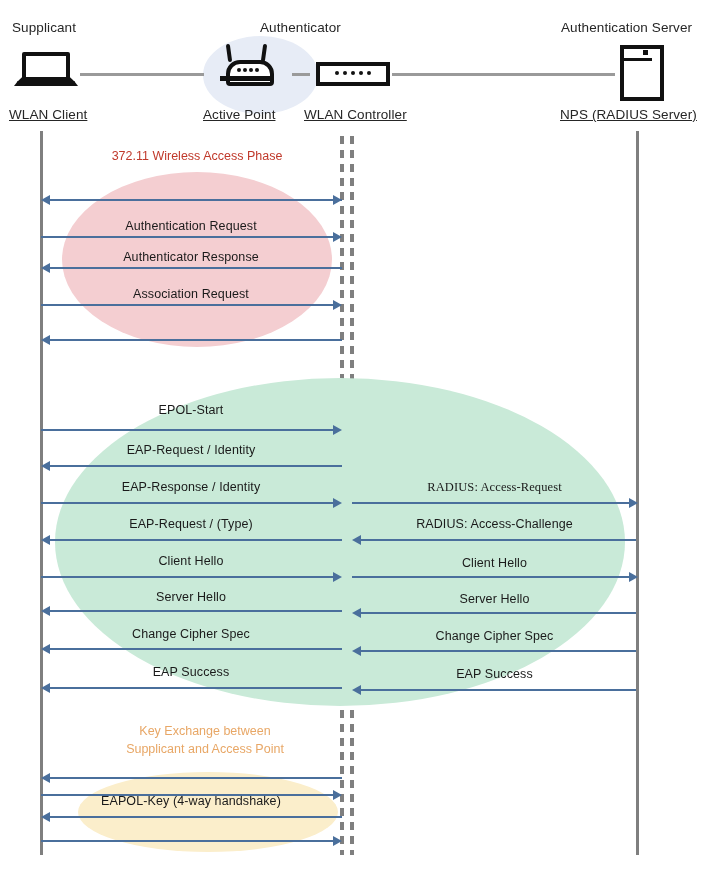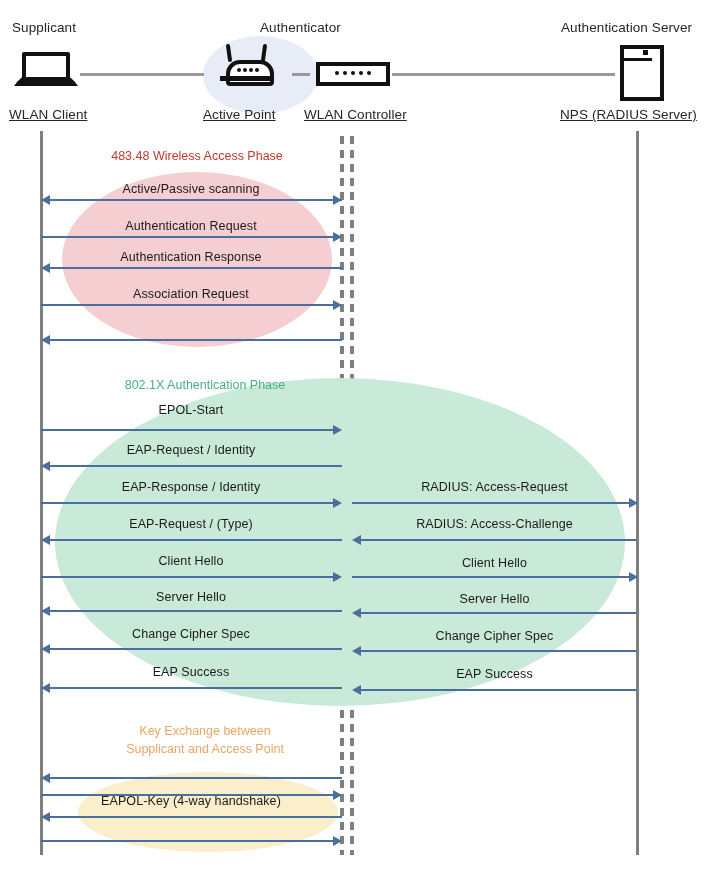--- a/index.html
+++ b/index.html
@@ -225,58 +225,56 @@
   <div class="actor-caption" style="left:304px; top:107px;">WLAN Controller</div>
   <div class="actor-caption" style="left:560px; top:107px;">NPS (RADIUS Server)</div>
 
   <div class="lifeline" style="left:40px; top:131px; height:724px;"></div>
   <div class="lifeline-dashed" style="left:340px; top:131px; height:724px;"></div>
   <div class="lifeline-dashed" style="left:350px; top:131px; height:724px;"></div>
   <div class="lifeline" style="left:636px; top:131px; height:724px;"></div>
 
   <div class="phase-ellipse ellipse-pink" style="left:62px; top:172px; width:270px; height:175px;"></div>
 
-  <div class="phase-title title-red" style="left:82px; top:147px; width:230px;">483.48 Wireless Access Phase</div>
-
-  <div class="msg-label" style="left:41px; top:182px; width:300px;">Active/Passive scanning</div>
+  <div class="phase-title title-red" style="left:82px; top:147px; width:230px;">372.11 Wireless Access Phase</div>
+
   <div class="msg-line" style="left:44px; top:199px; width:298px;"></div>
   <div class="arrowhead arrow-left" style="left:41px; top:195px;"></div>
   <div class="arrowhead arrow-right" style="left:333px; top:195px;"></div>
 
   <div class="msg-label" style="left:41px; top:219px; width:300px;">Authentication Request</div>
   <div class="msg-line" style="left:41px; top:236px; width:298px;"></div>
   <div class="arrowhead arrow-right" style="left:333px; top:232px;"></div>
 
-  <div class="msg-label" style="left:41px; top:250px; width:300px;">Authentication Response</div>
+  <div class="msg-label" style="left:41px; top:250px; width:300px;">Authenticator Response</div>
   <div class="msg-line" style="left:44px; top:267px; width:298px;"></div>
   <div class="arrowhead arrow-left" style="left:41px; top:263px;"></div>
 
   <div class="msg-label" style="left:41px; top:287px; width:300px;">Association Request</div>
   <div class="msg-line" style="left:41px; top:304px; width:298px;"></div>
   <div class="arrowhead arrow-right" style="left:333px; top:300px;"></div>
 
   <div class="msg-line" style="left:44px; top:339px; width:298px;"></div>
   <div class="arrowhead arrow-left" style="left:41px; top:335px;"></div>
 
   <div class="phase-ellipse ellipse-green" style="left:55px; top:378px; width:570px; height:328px;"></div>
 
-  <div class="phase-title title-green" style="left:90px; top:376px; width:230px;">802.1X Authentication Phase</div>
 
   <div class="msg-label" style="left:41px; top:403px; width:300px;">EPOL-Start</div>
   <div class="msg-line" style="left:41px; top:429px; width:298px;"></div>
   <div class="arrowhead arrow-right" style="left:333px; top:425px;"></div>
 
   <div class="msg-label" style="left:41px; top:443px; width:300px;">EAP-Request / Identity</div>
   <div class="msg-line" style="left:44px; top:465px; width:298px;"></div>
   <div class="arrowhead arrow-left" style="left:41px; top:461px;"></div>
 
   <div class="msg-label" style="left:41px; top:480px; width:300px;">EAP-Response / Identity</div>
   <div class="msg-line" style="left:41px; top:502px; width:298px;"></div>
   <div class="arrowhead arrow-right" style="left:333px; top:498px;"></div>
-  <div class="msg-label" style="left:352px; top:480px; width:285px;">RADIUS: Access-Request</div>
+  <div class="msg-label" style="left:352px; top:480px; width:285px;font-family:Liberation Serif, serif;">RADIUS: Access-Request</div>
   <div class="msg-line" style="left:352px; top:502px; width:279px;"></div>
   <div class="arrowhead arrow-right" style="left:629px; top:498px;"></div>
 
   <div class="msg-label" style="left:41px; top:517px; width:300px;">EAP-Request / (Type)</div>
   <div class="msg-line" style="left:44px; top:539px; width:298px;"></div>
   <div class="arrowhead arrow-left" style="left:41px; top:535px;"></div>
   <div class="msg-label" style="left:352px; top:517px; width:285px;">RADIUS: Access-Challenge</div>
   <div class="msg-line" style="left:358px; top:539px; width:278px;"></div>
   <div class="arrowhead arrow-left" style="left:352px; top:535px;"></div>
 

